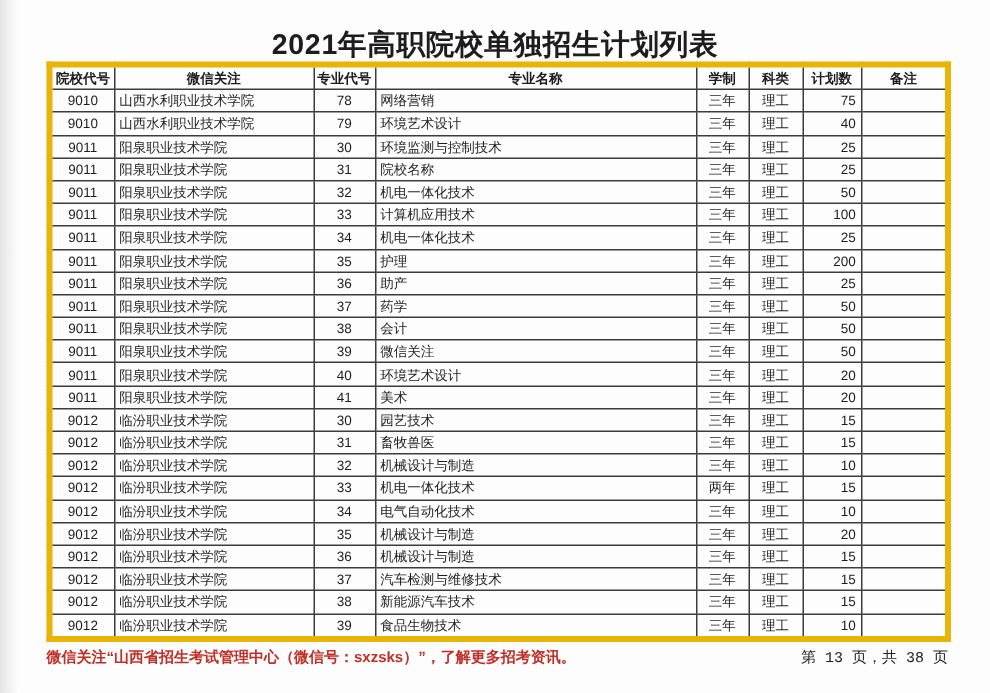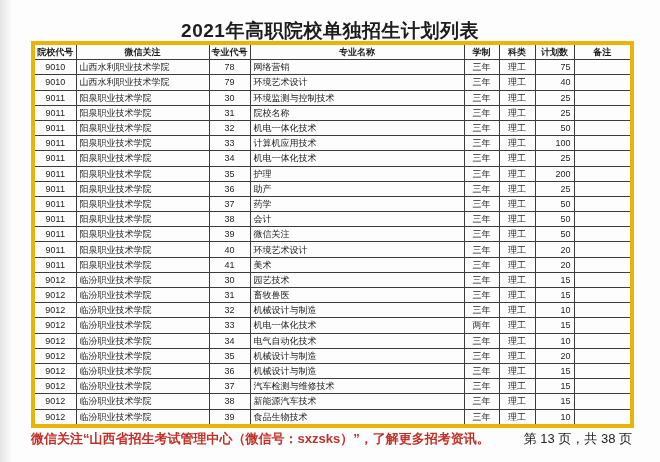--- a/index.html
+++ b/index.html
@@ -51,29 +51,30 @@
   }
   td.al-center{text-align:center;}
   td.al-left{text-align:left;}
   td.al-right{text-align:right;padding-right:5px;}
   .footer{
     margin:5px 0 0 31px;
     width:601px;
     display:flex;
     justify-content:space-between;
     align-items:baseline;
-    font-size:13px;
+    font-size:10px;
     line-height:11px;
   }
   .notice{
     color:#c03028;
     font-weight:bold;
   }
   .pageinfo{
     color:#222;
+    font-family:Liberation Mono, monospace;
   }
 </style>
 </head>
 <body>
 
 <div class="edge-left"></div>
 
 <div class="page">
 
   <div class="title">2021年高职院校单独招生计划列表</div>

